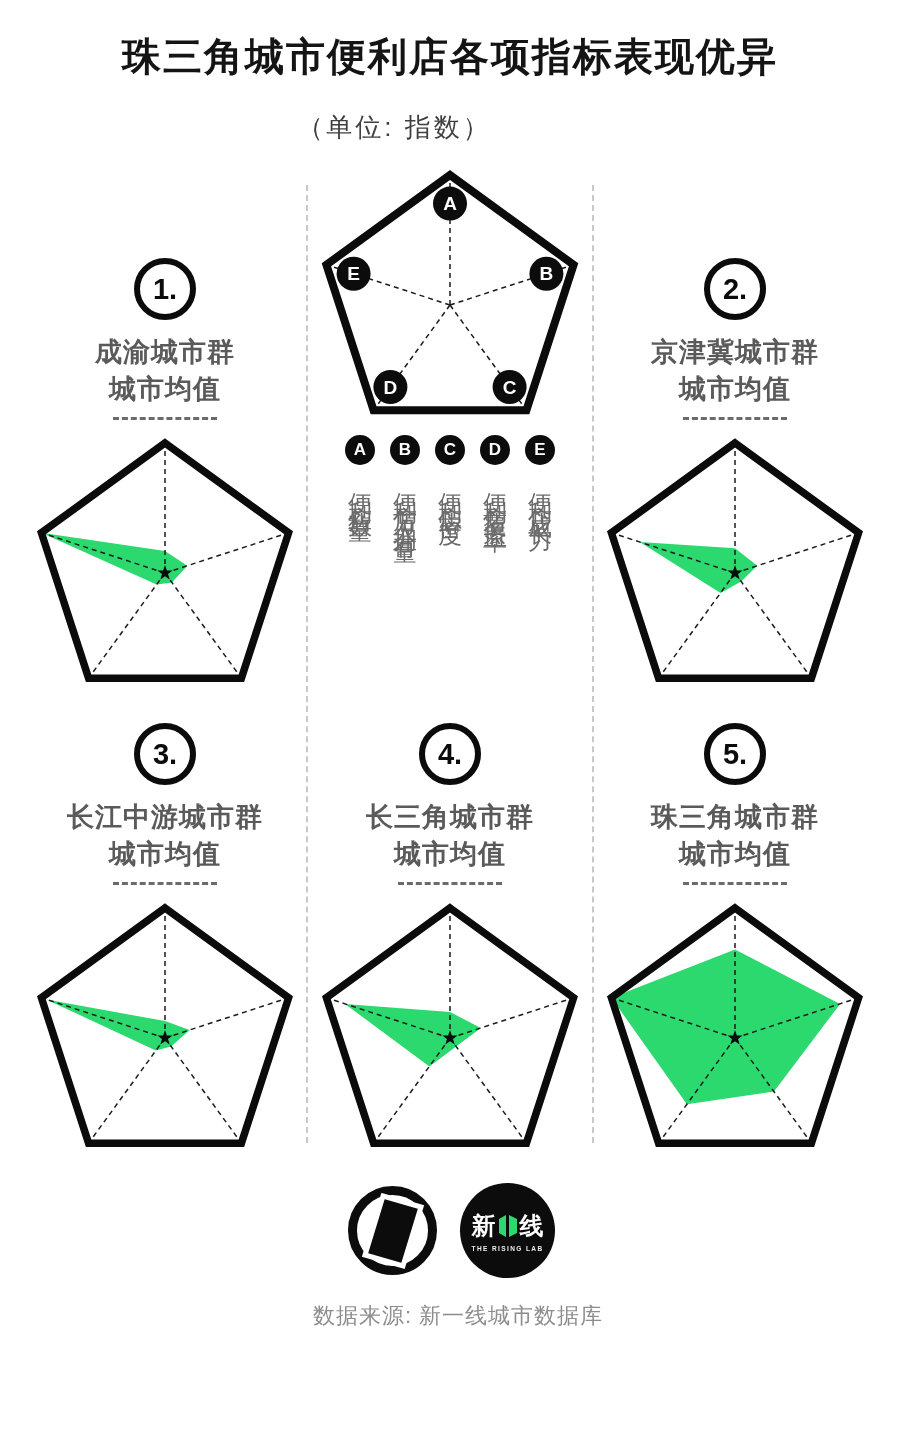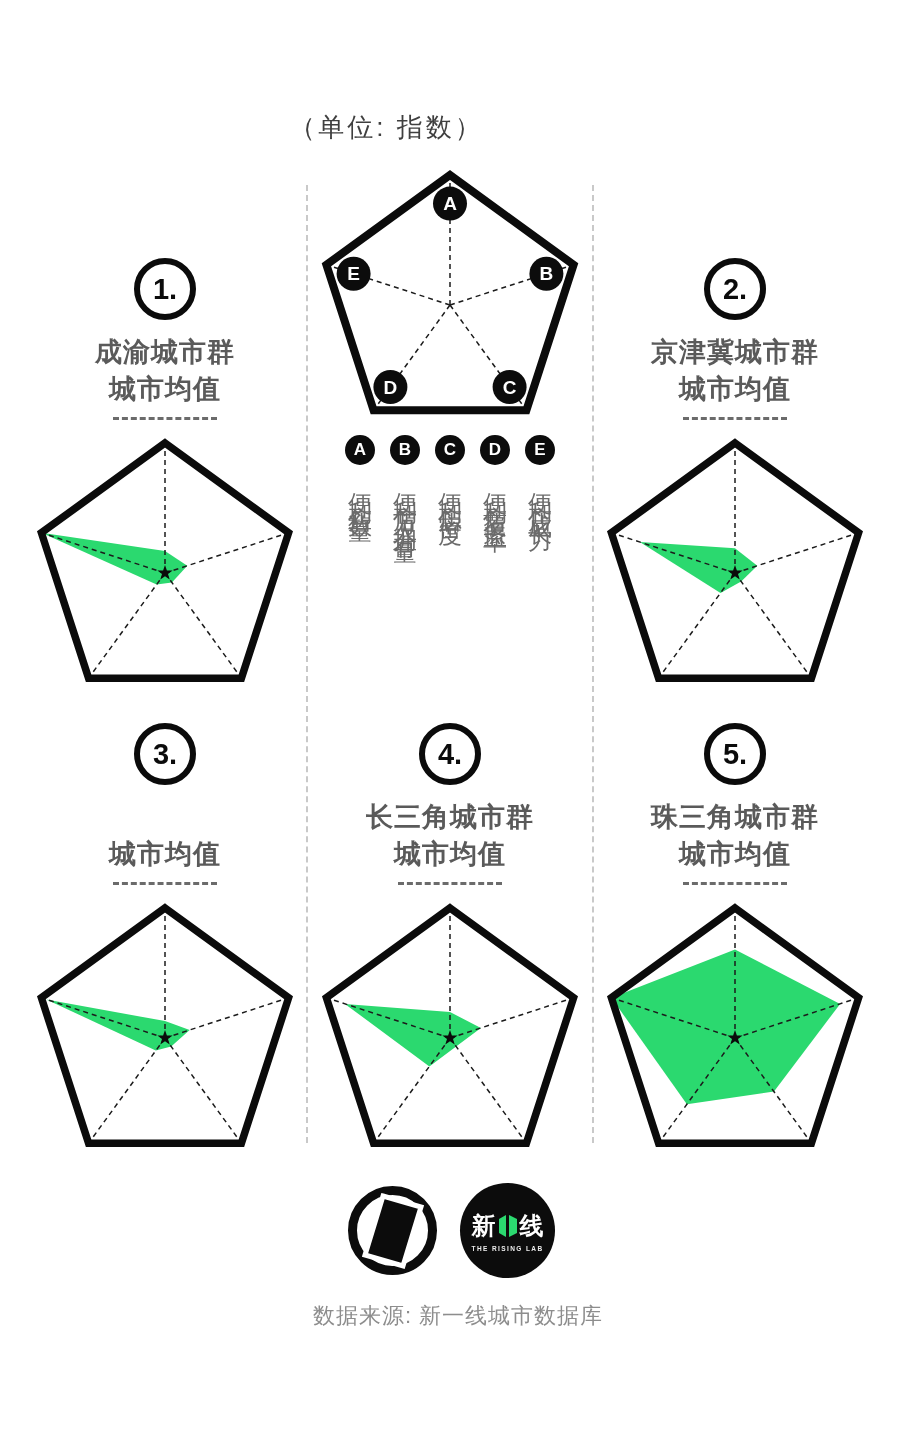--- a/index.html
+++ b/index.html
@@ -1,21 +1,21 @@
 <!DOCTYPE html>
 <html><head>
 <meta charset="utf-8">
 <style>
   html,body{margin:0;padding:0;background:#ffffff;}
   .page{position:relative;width:900px;height:1450px;background:#ffffff;overflow:hidden;
         font-family:"Liberation Sans","DejaVu Sans",sans-serif;}
   .main-title{position:absolute;top:30px;left:0;width:900px;text-align:center;
         font-size:39px;font-weight:800;letter-spacing:2px;color:#141414;}
   .subtitle{position:absolute;top:110px;left:0;width:773px;text-align:center;
-        font-size:26px;font-weight:500;letter-spacing:3px;color:#3f3f3f;}
+        font-size:26px;font-weight:500;letter-spacing:3px;color:#3f3f3f;padding-left:8px;}
   .separator{position:absolute;top:185px;height:958px;width:0;border-left:2px dashed #c9c9c9;}
   .sep-left{left:306px;} .sep-right{left:592px;}
   .chart-card{position:absolute;width:300px;display:flex;flex-direction:column;align-items:center;}
   .card-1{left:15px;top:258px;} .card-2{left:585px;top:258px;}
   .card-3{left:15px;top:723px;} .card-4{left:300px;top:723px;} .card-5{left:585px;top:723px;}
   .num-circle{width:50px;height:50px;border:6px solid #0b0b0b;border-radius:50%;
         display:flex;align-items:center;justify-content:center;
         font-size:29px;font-weight:700;color:#0b0b0b;background:#ffffff;}
   .chart-name{margin-top:14px;font-size:27px;line-height:37px;letter-spacing:1px;
         color:#5a5a5a;font-weight:700;text-align:center;}
@@ -40,20 +40,21 @@
   .note-line{top:1331px;font-size:23px;letter-spacing:1px;}
   .cta-line{top:1370px;font-size:23px;letter-spacing:1px;}
   .cta-url{font-size:27px;font-weight:800;color:#222222;letter-spacing:0.5px;
         border-bottom:7px solid #2bd96f;padding-bottom:4px;margin:0 8px;display:inline-block;}
 </style>
 </head>
 <body>
 
 <div class="page">
 
+  <div class="main-title">珠三角城市便利店各项指标表现优异</div>
   <div class="subtitle">（单位: 指数）</div>
 
   <div class="separator sep-left"></div>
   <div class="separator sep-right"></div>
 
   <div class="chart-card card-1">
     <div class="num-circle">1.</div>
     <div class="chart-name">
       <span>成渝城市群</span><br>
       <span>城市均值</span>
@@ -139,21 +140,21 @@
           <line x1="135" y1="138" x2="58.6" y2="243.2" stroke="#1b1b1b" stroke-width="1.5" stroke-dasharray="5,4"></line>
           <line x1="135" y1="138" x2="11.4" y2="97.8" stroke="#1b1b1b" stroke-width="1.5" stroke-dasharray="5,4"></line>
           <polygon points="135.0,130.0 136.9,135.4 142.6,135.5 138.0,139.0 139.7,144.5 135.0,141.2 130.3,144.5 132.0,139.0 127.4,135.5 133.1,135.4" fill="#0b0b0b"></polygon>
           <polygon points="135.0,8.0 258.6,97.8 211.4,243.2 58.6,243.2 11.4,97.8" fill="none" stroke="#0b0b0b" stroke-width="7.5"></polygon>
         </svg></div>
   </div>
 
   <div class="chart-card card-3">
     <div class="num-circle">3.</div>
     <div class="chart-name">
-      <br>
+      <span>长江中游城市群</span><br>
       <span>城市均值</span>
     </div>
     <div class="dash-rule"></div>
     <div class="radar"><svg width="270" height="250" viewBox="0 0 270 250">
           <polygon points="135.0,121.1 159.7,130.0 141.1,146.4 125.8,150.6 16.3,99.4" fill="#2bd96f"></polygon>
           <line x1="135" y1="138" x2="135.0" y2="8.0" stroke="#1b1b1b" stroke-width="1.5" stroke-dasharray="5,4"></line>
           <line x1="135" y1="138" x2="258.6" y2="97.8" stroke="#1b1b1b" stroke-width="1.5" stroke-dasharray="5,4"></line>
           <line x1="135" y1="138" x2="211.4" y2="243.2" stroke="#1b1b1b" stroke-width="1.5" stroke-dasharray="5,4"></line>
           <line x1="135" y1="138" x2="58.6" y2="243.2" stroke="#1b1b1b" stroke-width="1.5" stroke-dasharray="5,4"></line>
           <line x1="135" y1="138" x2="11.4" y2="97.8" stroke="#1b1b1b" stroke-width="1.5" stroke-dasharray="5,4"></line>

